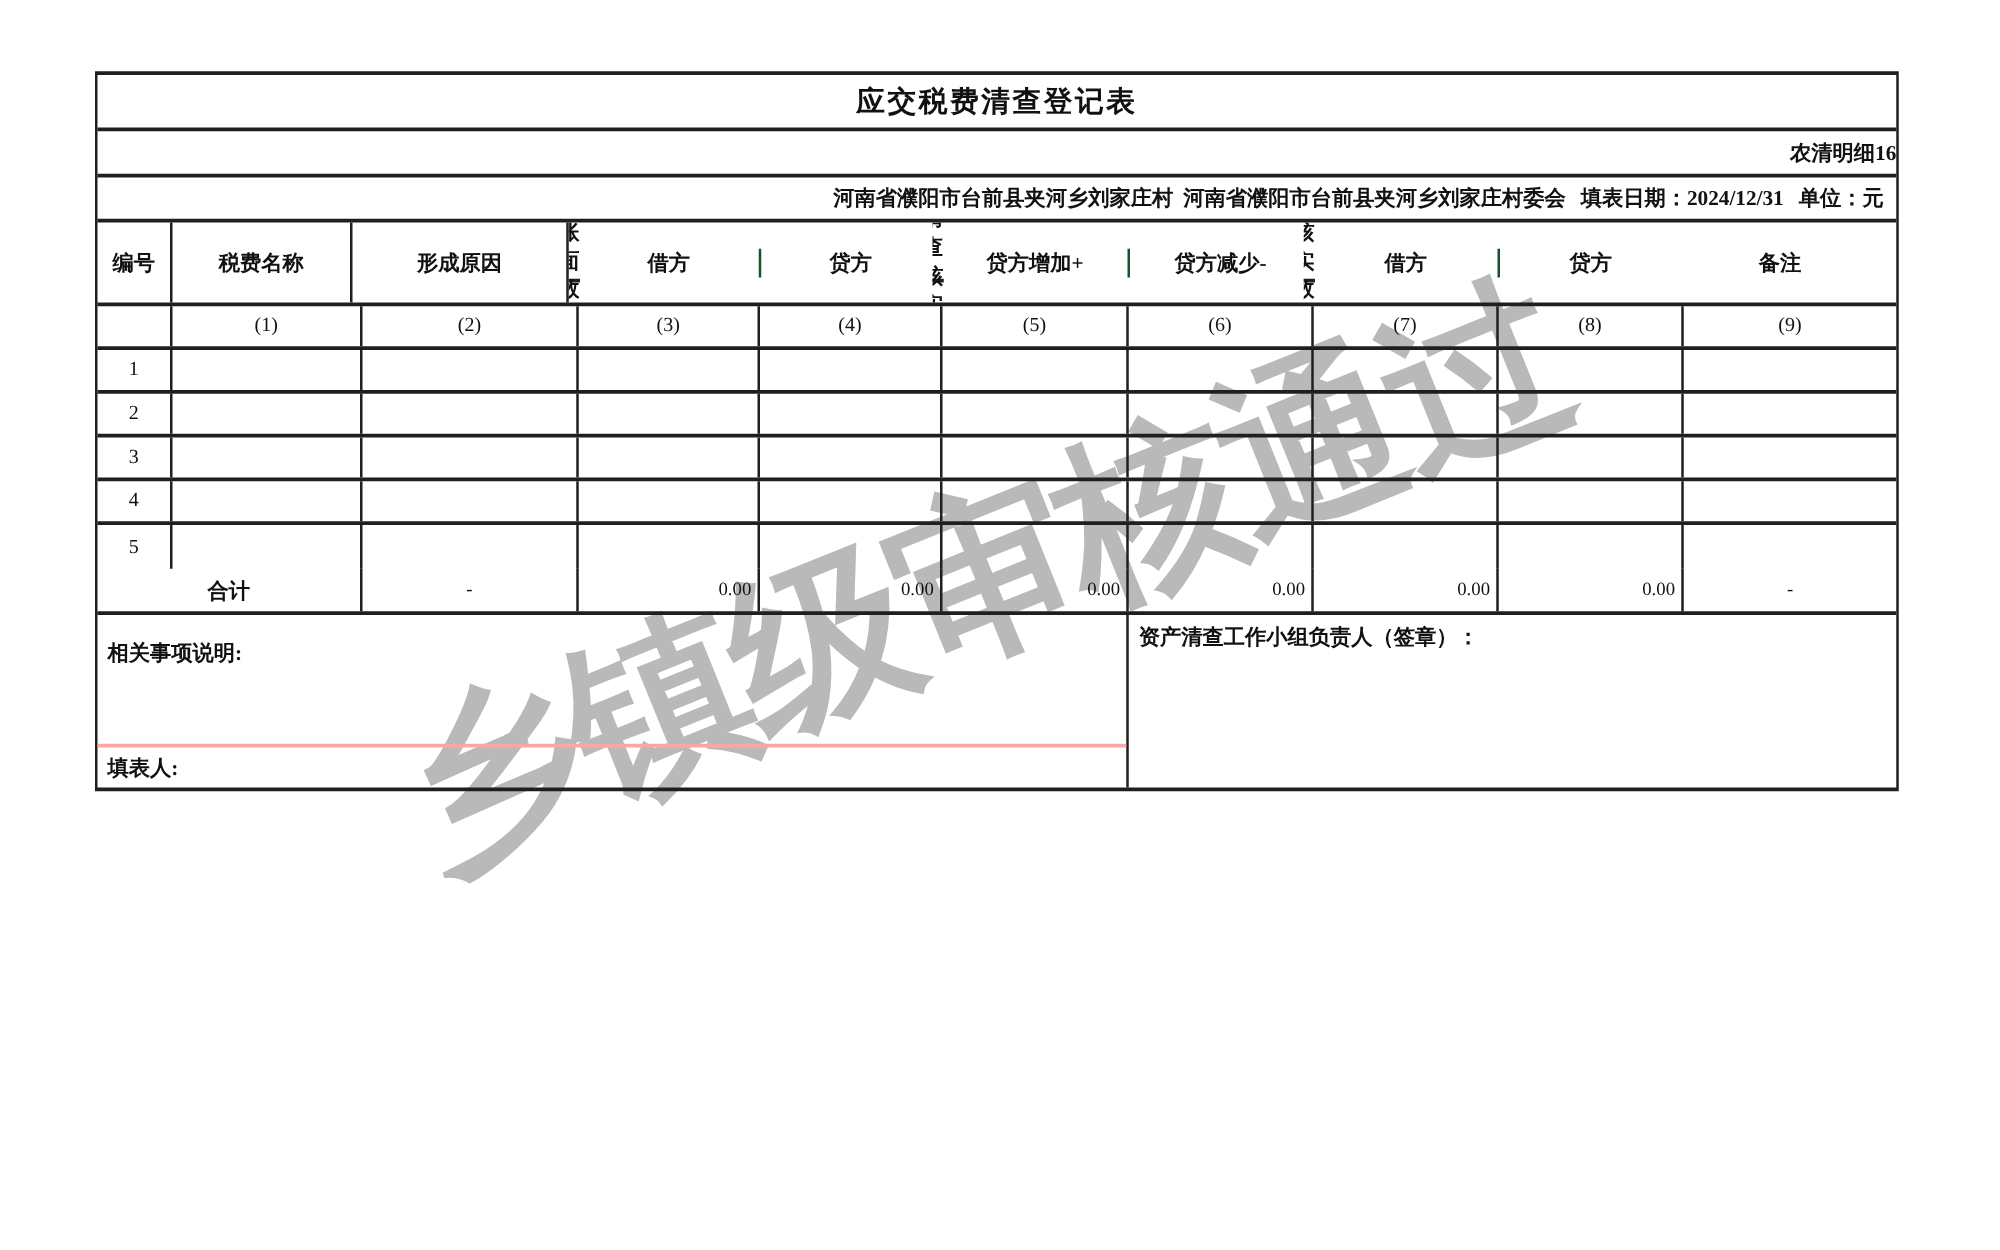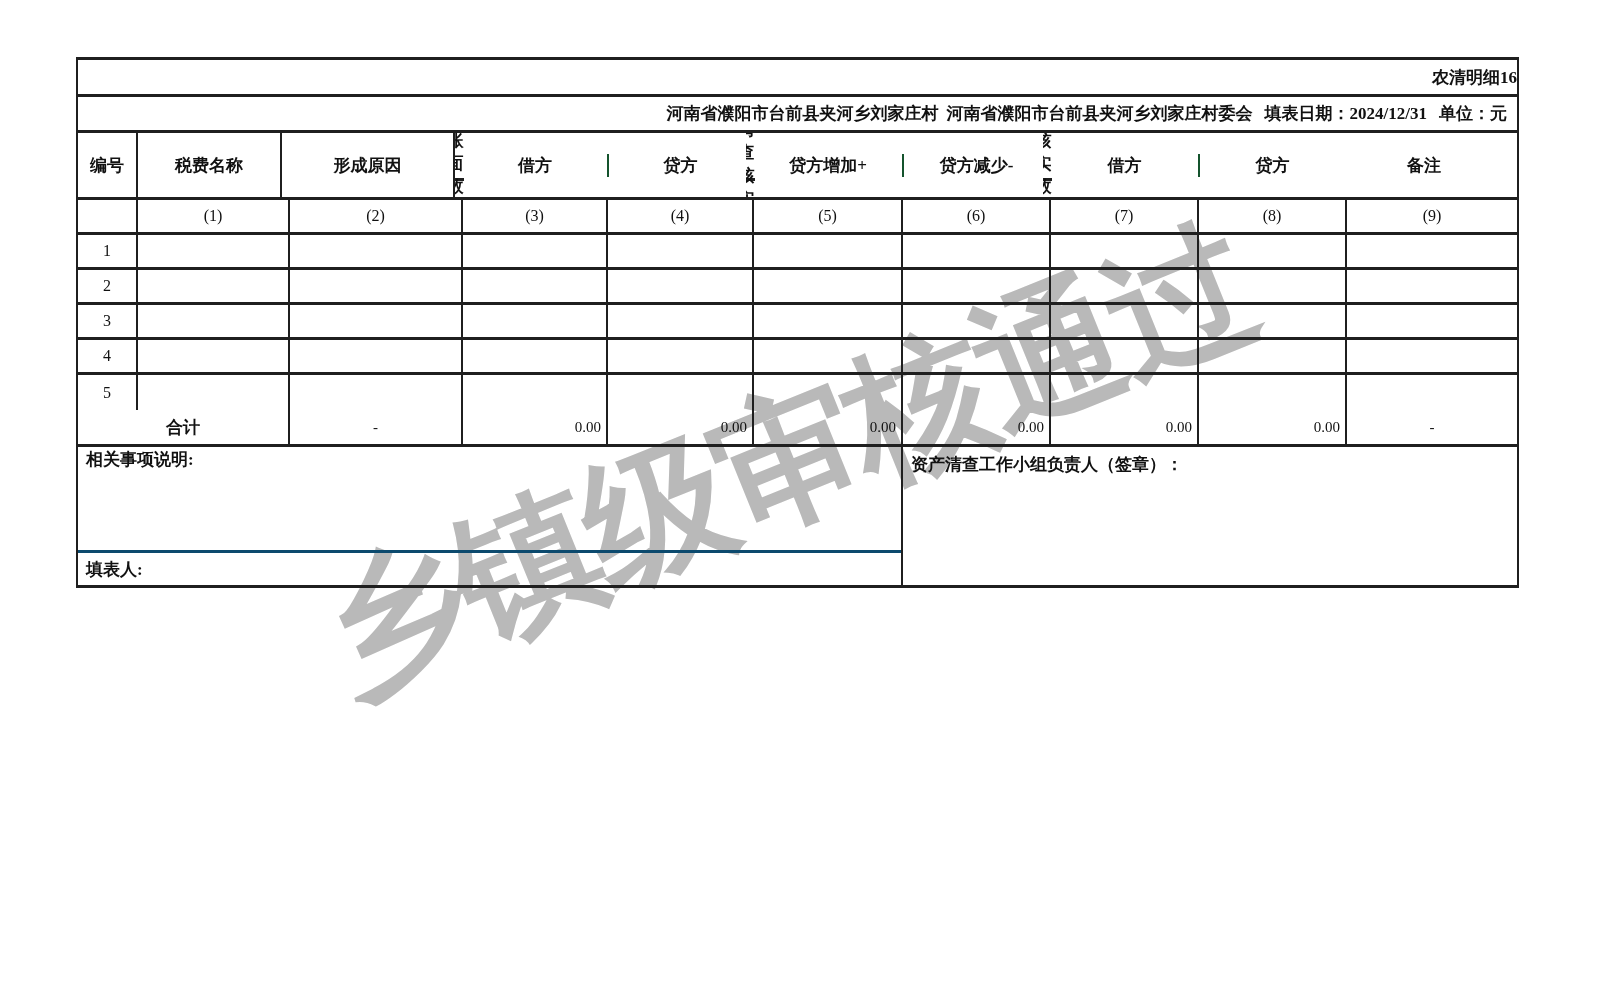--- a/index.html
+++ b/index.html
@@ -55,35 +55,38 @@
   .data-row { height:35px; }
   .num-row .cell, .data-row .cell { font-size:16px; }
 
   .total-row { height:37px; }
   .total-label { font-weight:700; font-size:17px; }
   .val { justify-content:flex-end; padding-right:5px; font-size:15px;text-align:right; }
   .dash { font-size:15px; }
 
   .footer { display:flex; }
   .footer-left { width:825px; border-right:2px solid #1f1f1f; display:flex; flex-direction:column; }
-  .notes-box { height:106px; border-bottom:3px solid #0c4a6e; padding:1px 8px;
+  .notes-box { height:106px; border-bottom:3px solid #fca5a5; padding:19px 8px;
     font-size:17px; font-weight:700; }
   .preparer-box { height:32px; display:flex; align-items:center; padding-left:8px;
     font-size:17px; font-weight:700; }
   .footer-right { flex:1; padding:6px 8px; font-size:17px; font-weight:700; }
 </style>
 </head>
 <body>
 
 <div class="page">
 
   <div class="watermark">乡镇级审核通过</div>
 
   <div class="form-table">
 
+    <div class="row title-row">
+      <div class="cell title-cell">应交税费清查登记表</div>
+    </div>
 
     <div class="row label-row">
       <div class="cell label-cell">农清明细16</div>
     </div>
 
     <div class="row info-row">
       <div class="cell info-cell">
         <span>河南省濮阳市台前县夹河乡刘家庄村</span>
         <span class="gap-sm"></span>
         <span>河南省濮阳市台前县夹河乡刘家庄村委会</span>

